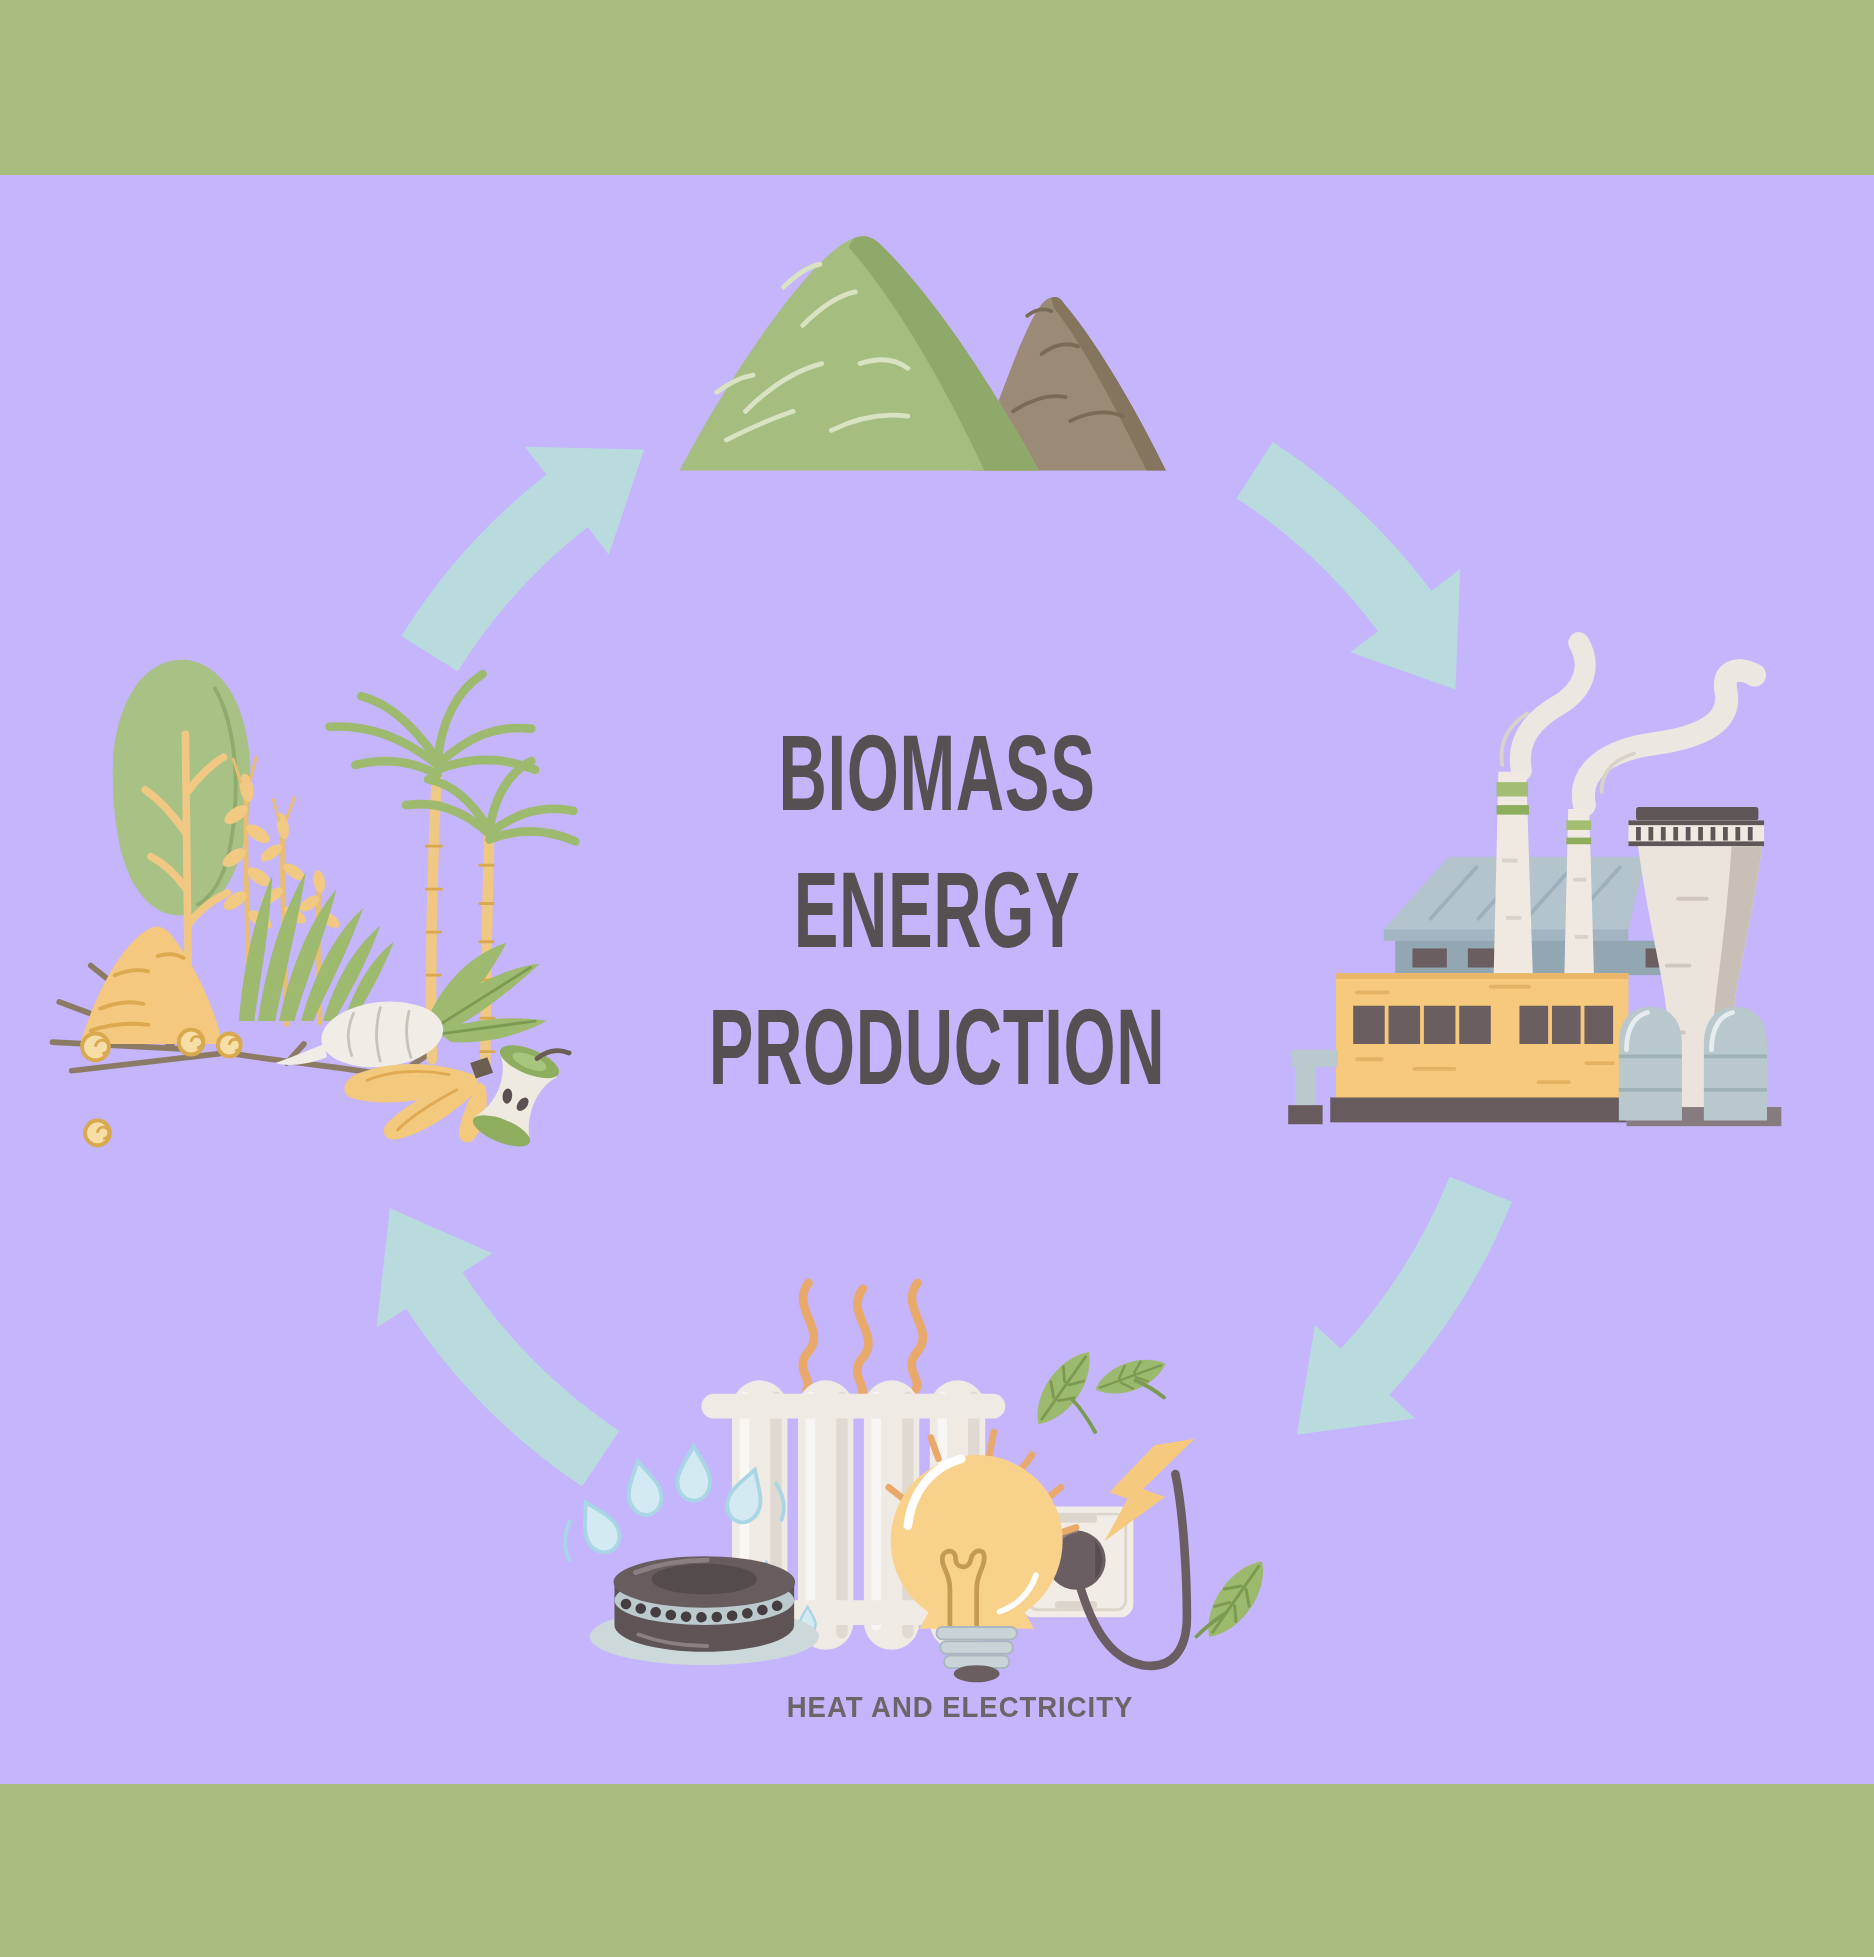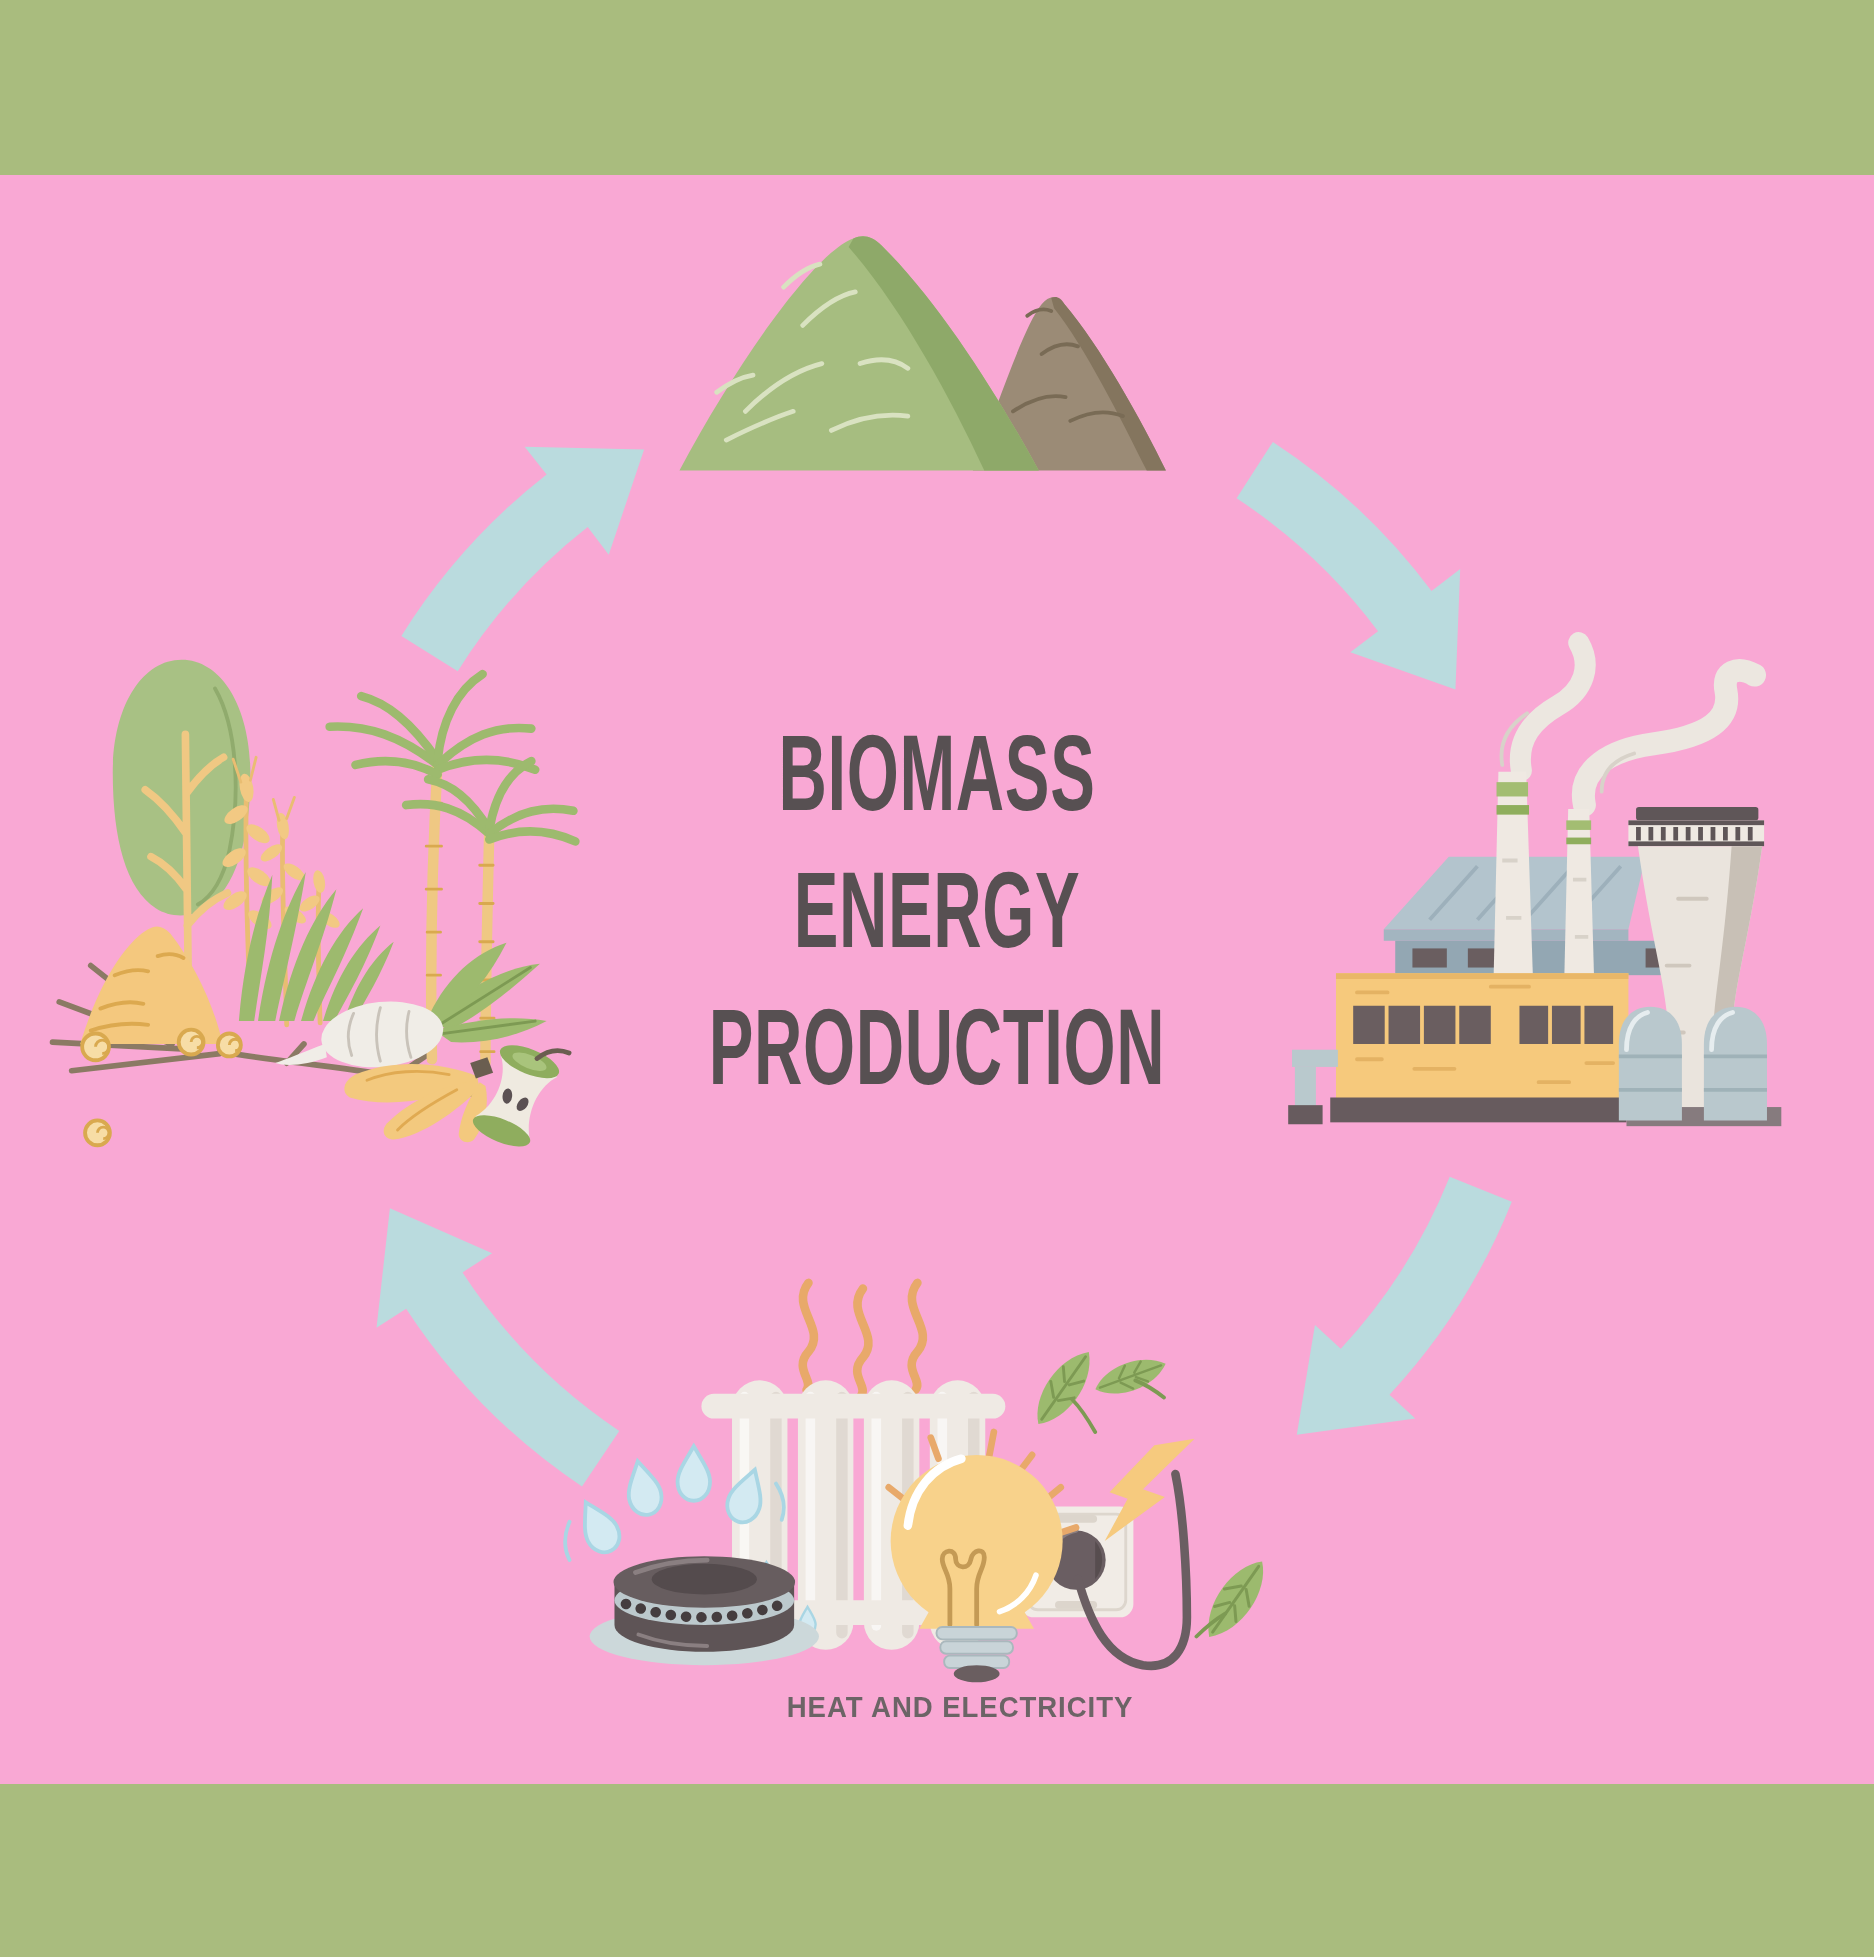--- a/index.html
+++ b/index.html
@@ -1,16 +1,16 @@
 <!DOCTYPE html>
 <html><head>
 <meta charset="utf-8">
 <style>
   html,body{margin:0;padding:0;background:#000;}
-  #canvas{position:relative;width:1874px;height:1958px;background:#f9a8d4;overflow:hidden;
+  #canvas{position:relative;width:1874px;height:1958px;background:#c4b5fd;overflow:hidden;
           font-family:"Liberation Sans",sans-serif;}
   .band{position:absolute;left:0;width:1874px;background:#a9bc7e;}
   .band-top{top:0;height:175px;}
   .band-bottom{top:1784px;height:174px;}
   #art{position:absolute;left:0;top:0;width:1874px;height:1958px;}
   .title{position:absolute;left:0;right:0;top:704px;text-align:center;color:#575052;
          font-weight:bold;font-size:108px;line-height:137px;transform:scaleX(0.62);
          letter-spacing:1px;}
   .caption{position:absolute;top:1691px;left:960px;transform:translateX(-50%) scaleX(0.95);
            color:#6c6466;font-weight:bold;font-size:29px;letter-spacing:1px;white-space:nowrap;}

